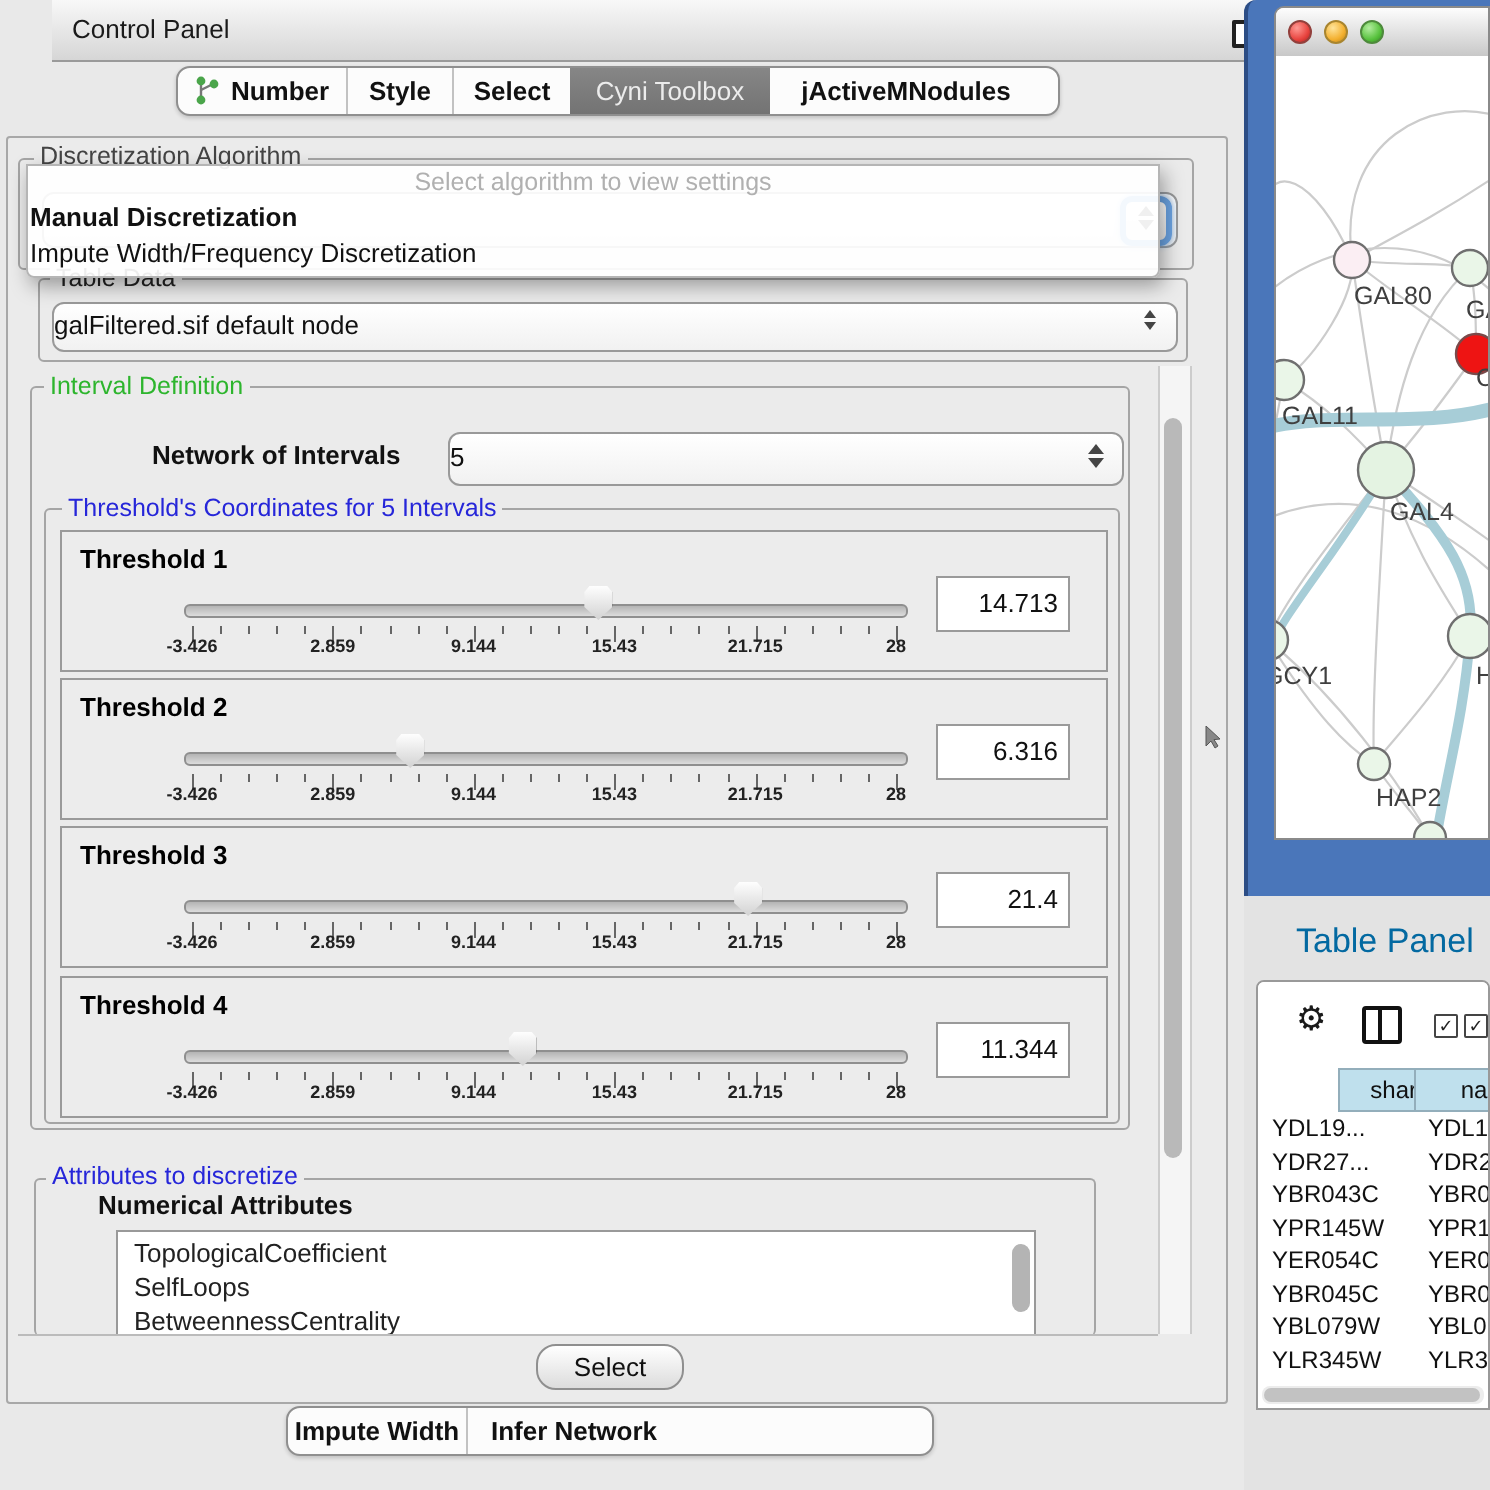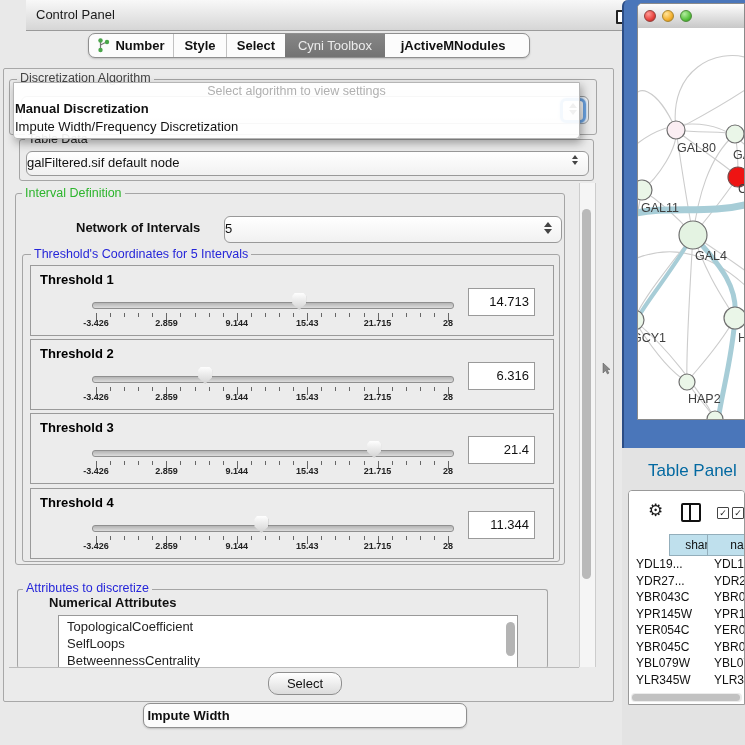--- a/index.html
+++ b/index.html
@@ -349,20 +349,23 @@
       <div class="thumb"></div>
     </div>
 
     <div class="abs apply-btn">Select</div>
   </div>
 
   <div class="abs tabbar bottom-tabs">
     <div class="tabseg" style="width:89px;">
         <span>Impute Width</span>
       </div>
+    <div class="tabseg divider" style="width:106px;">
+        <span>Infer Network</span>
+      </div>
   </div>
 
   <div class="abs popup">
     <div class="prompt">Select algorithm to view settings</div>
     <div class="opt bold">Manual Discretization</div>
     <div class="opt">Impute Width/Frequency Discretization</div>
   </div>
 
   <div class="abs net-frame"></div>
   <div class="abs mac-window">

